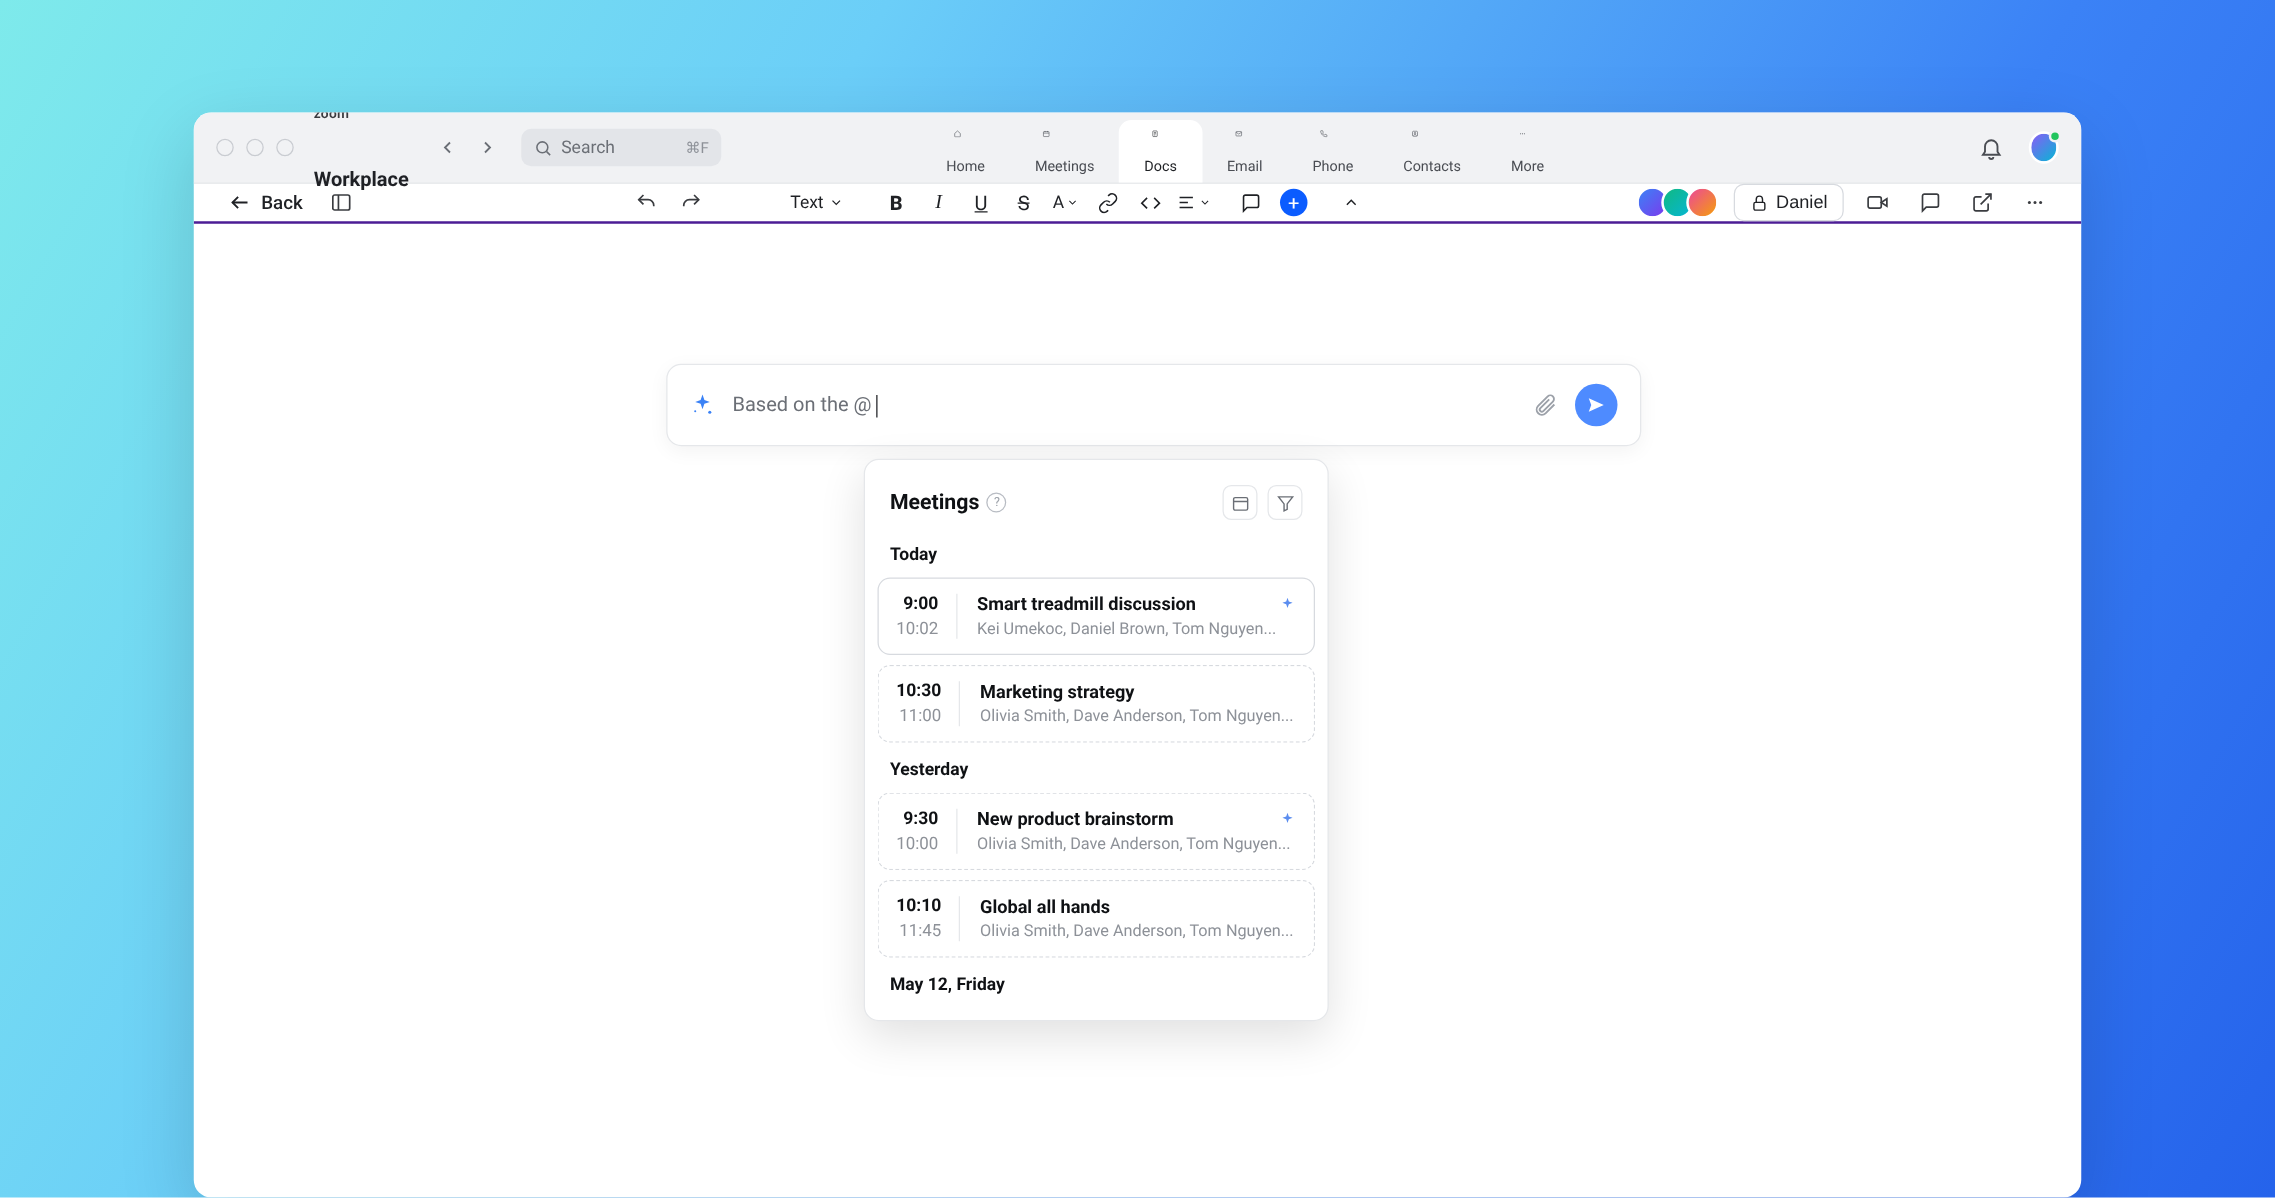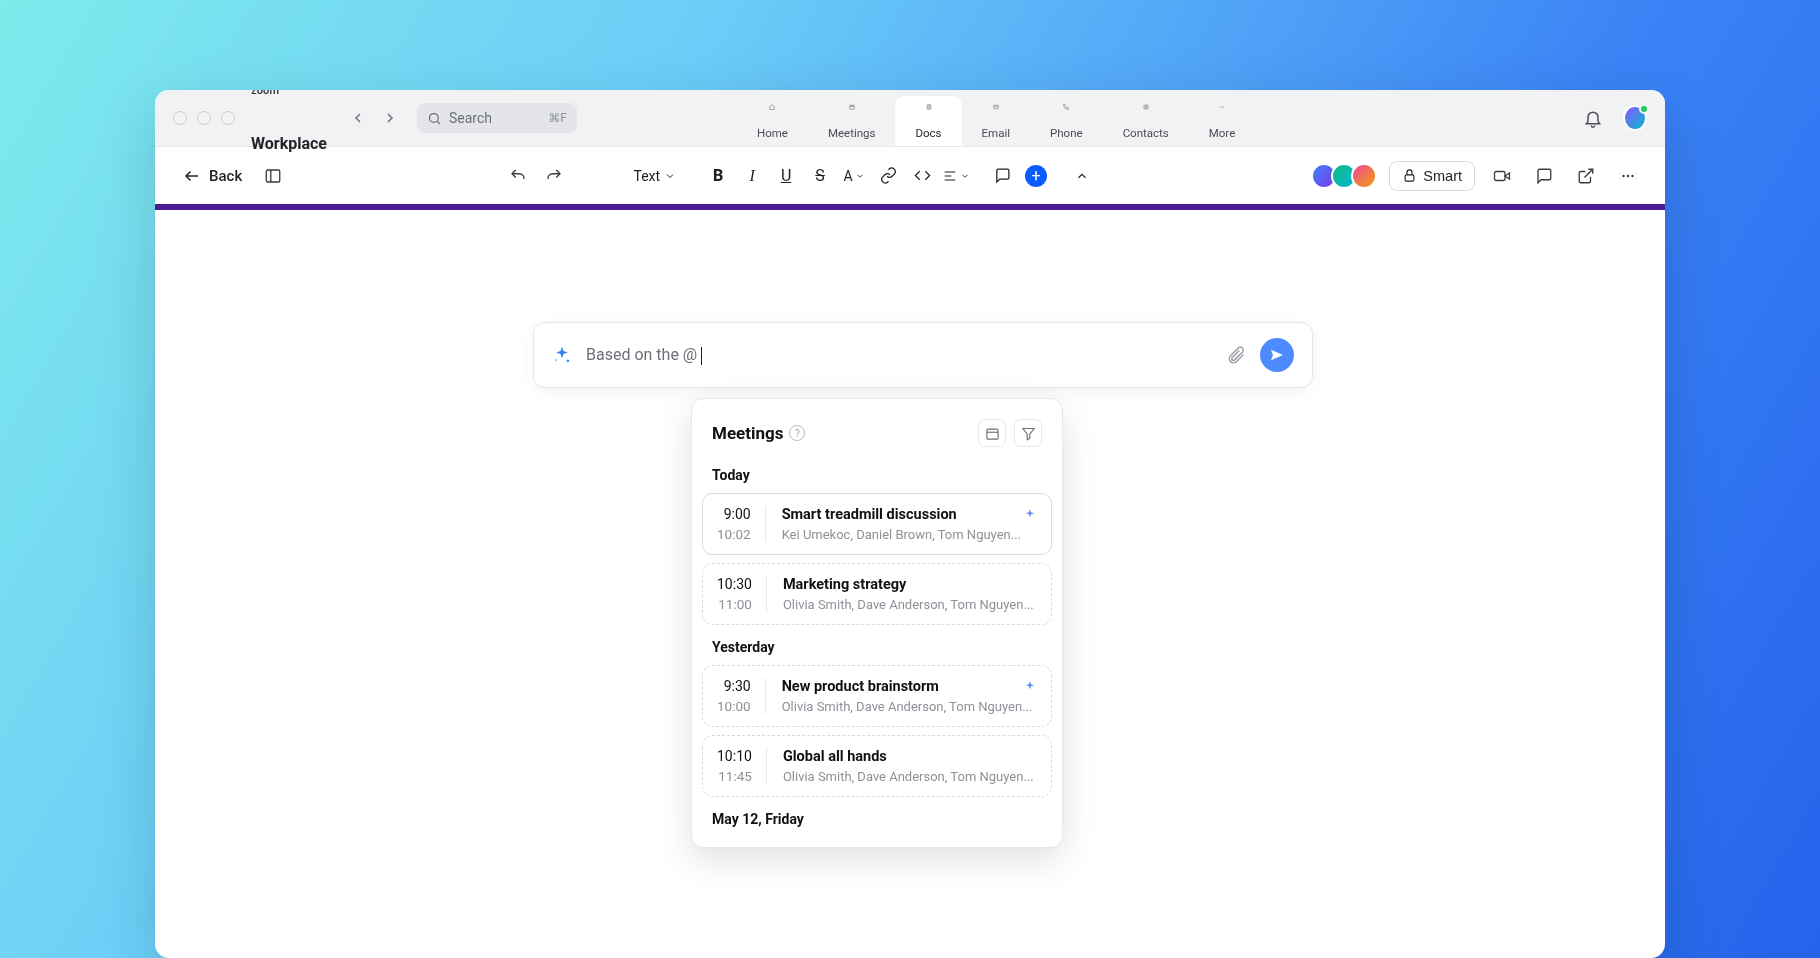--- a/index.html
+++ b/index.html
@@ -30,36 +30,36 @@
 .traffic-lights { display: flex; gap: 10px; margin-right: 16px; }
 .traffic-lights span { width: 14px; height: 14px; border-radius: 50%; border: 1.5px solid #C9CCD1; background: #F1F2F4; }
 .brand { display: flex; flex-direction: column; line-height: 1; margin-right: 18px; }
 .brand-top { font-size: 11px; font-weight: 600; color: #3a3c40; letter-spacing: 0.2px; }
 .brand-bottom { font-size: 16px; font-weight: 700; color: #1f2125; margin-top: 40px; }
 .nav-arrows { display: flex; gap: 6px; margin-right: 14px; }
 .nav-arrow { width: 26px; height: 26px; display: flex; align-items: center; justify-content: center; color: #6b6f76; border-radius: 6px; }
 .search-box { display: flex; align-items: center; background: #E3E5E9; border-radius: 8px; height: 30px; padding: 0 10px; width: 160px; color: #6b6f76; font-size: 14px; gap: 7px; }
 .search-box .shortcut { margin-left: auto; font-size: 12px; color: #8d9198; }
 .top-nav { display: flex; align-items: flex-end; height: 100%; margin-left: 160px; gap: 0; }
-.nav-item { display: flex; flex-direction: column; align-items: center; justify-content: center; padding: 8px 20px 6px; color: #4a4d53; font-size: 11.5px; gap: 16px; height: 50px; cursor: pointer; }
+.nav-item { display: flex; flex-direction: column; align-items: flex-start; justify-content: center; padding: 8px 20px 6px; color: #4a4d53; font-size: 11.5px; gap: 16px; height: 50px; cursor: pointer; }
 .nav-item.active { background: #fff; border-radius: 10px 10px 0 0; color: #1f2125; }
 .nav-item svg { width: 18px; height: 18px; }
 .titlebar-right { margin-left: auto; display: flex; align-items: center; gap: 18px; }
 .bell, .avatar-wrap { width: 24px; height: 24px; display: flex; align-items: center; justify-content: center; color: #4a4d53; }
 .avatar-wrap { position: relative; }
 .avatar-circ { width: 26px; height: 26px; border-radius: 50%; background: linear-gradient(135deg,#8B5CF6,#06B6D4); border: 2px solid #fff; }
 .avatar-dot { position: absolute; top: -2px; right: -2px; width: 10px; height: 10px; border-radius: 50%; background: #22C55E; border: 2px solid #F1F2F4; }
 
 .toolbar {
-  height: 63px;
+  height: 32px;
   display: flex;
   align-items: center;
   padding: 0 22px;
   gap: 10px;
-  border-bottom: 6px solid #4c1d95;
+  border-bottom: 2px solid #4c1d95;
 }
 .back-btn { display: flex; align-items: center; gap: 8px; font-size: 15px; color: #1f2125; font-weight: 500; cursor: pointer; padding: 4px 6px; }
 .tb-icon { width: 30px; height: 30px; display: flex; align-items: center; justify-content: center; color: #3a3c40; border-radius: 6px; cursor: pointer; }
 .tb-icon svg { width: 18px; height: 18px; }
 .toolbar-center { margin-left: auto; display: flex; align-items: center; gap: 6px; }
 .toolbar-right { margin-left: auto; display: flex; align-items: center; gap: 12px; }
 .text-dd { display: flex; align-items: center; gap: 4px; font-size: 14px; color: #1f2125; padding: 4px 6px; cursor: pointer; margin-left: 36px; }
 .fmt { width: 28px; height: 28px; display: flex; align-items: center; justify-content: center; color: #1f2125; font-size: 16px; cursor: pointer; border-radius: 5px; }
 .fmt.bold { font-weight: 800; }
 .fmt.italic { font-style: italic; font-family: Georgia, serif; }
@@ -115,21 +115,21 @@
   margin: 0 10px 8px 10px;
   border: 1px dashed #D7DADF;
   border-radius: 10px;
   padding: 12px 14px;
   display: flex;
   gap: 16px;
   cursor: pointer;
 }
 .mp-item.solid { border-style: solid; }
 .mp-times { display: flex; flex-direction: column; align-items: flex-end; gap: 4px; min-width: 48px; border-right: 1px solid #E5E7EA; padding-right: 14px; }
-.mp-time-start { font-size: 14px; font-weight: 400; color: #0F1114; }
+.mp-time-start { font-size: 14px; font-weight: 700; color: #0F1114; }
 .mp-time-end { font-size: 13.5px; color: #8d9198; }
 .mp-body { flex: 1; min-width: 0; }
 .mp-row1 { display: flex; align-items: center; gap: 8px; }
 .mp-name { font-size: 14.5px; font-weight: 700; color: #0F1114; white-space: nowrap; overflow: hidden; text-overflow: ellipsis; }
 .mp-spark { margin-left: auto; color: #5B8DEF; }
 .mp-people { font-size: 13px; color: #8d9198; margin-top: 4px; white-space: nowrap; overflow: hidden; text-overflow: ellipsis; }
 </style>
 </head>
 <body>
 
@@ -322,21 +322,21 @@
       <div class="avatars">
         <span class="av1"></span>
         <span class="av2"></span>
         <span class="av3"></span>
       </div>
       <button class="share-btn">
         <svg viewBox="0 0 24 24" width="15" height="15" fill="none" stroke="currentColor" stroke-width="1.8">
             <rect x="5" y="11" width="14" height="10" rx="2"></rect>
             <path d="M8 11V7a4 4 0 018 0v4"></path>
           </svg>
-        <span>Smart</span>
+        <span>Daniel</span>
       </button>
       <div class="tb-icon">
         <svg viewBox="0 0 24 24" fill="none" stroke="currentColor" stroke-width="1.8">
             <rect x="2" y="6" width="14" height="12" rx="2"></rect>
             <polygon points="22 8 16 12 22 16 22 8"></polygon>
           </svg>
       </div>
       <div class="tb-icon">
         <svg viewBox="0 0 24 24" fill="none" stroke="currentColor" stroke-width="1.8">
             <path d="M21 15a2 2 0 01-2 2H8l-4 4V5a2 2 0 012-2h13a2 2 0 012 2z"></path>

